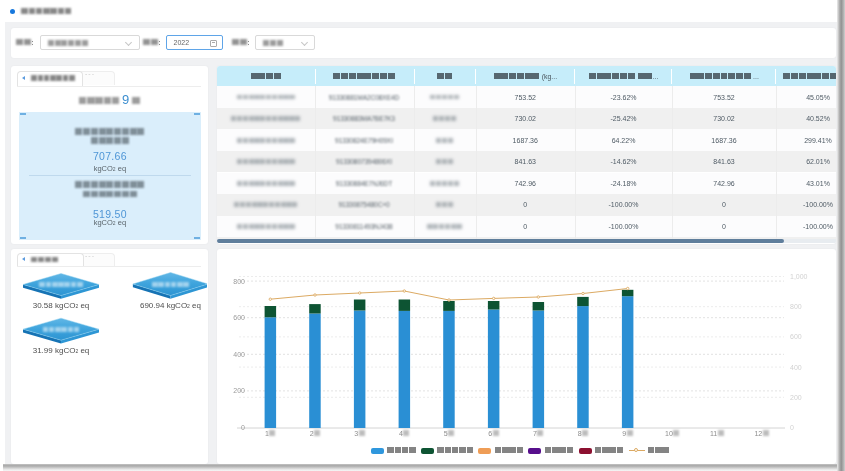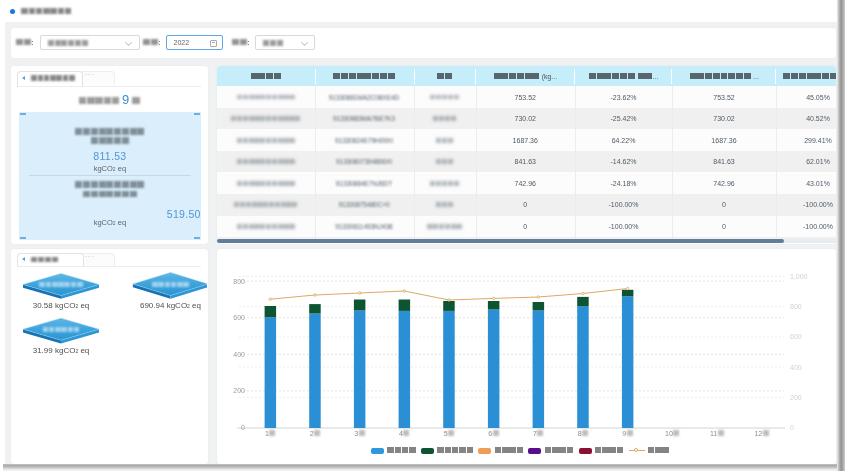--- a/index.html
+++ b/index.html
@@ -68,25 +68,25 @@
   <div class="caret" style="left:11px;top:9.6px"></div>
   <div style="position:absolute;left:20px;top:8.2px;font-size:6.5px;color:#333;filter:blur(.55px)"><i class="c"></i><i class="c"></i><i class="c"></i><i class="c"></i><i class="c"></i><i class="c"></i><i class="c"></i></div>
   <div class="tabline" style="left:6px;top:19.5px;width:184px"></div>
   <div style="position:absolute;left:0;top:25.5px;width:100%;text-align:center;font-size:8.5px;color:#555;filter:blur(.4px)"><i class="c"></i><i class="c"></i><i class="c"></i><i class="c"></i><i class="c"></i> <span style="font-size:13px;color:#3d8fd0;filter:none">9</span> <i class="c"></i></div>
   <div style="position:absolute;left:8.1px;top:46.1px;width:181.6px;height:127.9px;background:#daeefb">
     <div style="position:absolute;left:1px;top:.5px;width:6px;height:2px;background:#6fb0e2"></div>
     <div style="position:absolute;right:1px;top:.5px;width:6px;height:2px;background:#6fb0e2"></div>
     <div style="position:absolute;left:1px;bottom:.5px;width:6px;height:2px;background:#6fb0e2"></div>
     <div style="position:absolute;right:1px;bottom:.5px;width:6px;height:2px;background:#6fb0e2"></div>
     <div style="position:absolute;left:0;top:15px;width:100%;text-align:center;font-size:8px;color:#3f4a52;line-height:9.3px;filter:blur(.45px)"><i class="c"></i><i class="c"></i><i class="c"></i><i class="c"></i><i class="c"></i><i class="c"></i><i class="c"></i><i class="c"></i><i class="c"></i><br><i class="c"></i><i class="c"></i><i class="c"></i><i class="c"></i><i class="c"></i></div>
-    <div style="position:absolute;left:0;top:37.5px;width:100%;text-align:center;font-size:10.5px;letter-spacing:.3px;color:#4f96d6">811.53</div>
+    <div style="position:absolute;left:0;top:37.5px;width:100%;text-align:center;font-size:10.5px;letter-spacing:.3px;color:#4f96d6">707.66</div>
     <div style="position:absolute;left:0;top:51.6px;width:100%;text-align:center;font-size:7.5px;color:#5a646b">kgCO<span style="font-size:5px">2</span> eq</div>
     <div style="position:absolute;left:9.6px;top:63.2px;width:162.3px;height:1px;background:rgba(130,170,205,.3)"></div>
     <div style="position:absolute;left:0;top:68.2px;width:100%;text-align:center;font-size:8px;color:#3f4a52;line-height:9.3px;filter:blur(.45px)"><i class="c"></i><i class="c"></i><i class="c"></i><i class="c"></i><i class="c"></i><i class="c"></i><i class="c"></i><i class="c"></i><i class="c"></i><br><i class="c"></i><i class="c"></i><i class="c"></i><i class="c"></i><i class="c"></i><i class="c"></i><i class="c"></i></div>
-    <div style="position:absolute;left:0;top:95.7px;width:100%;text-align:right;font-size:10.5px;letter-spacing:.3px;color:#4f96d6">519.50</div>
+    <div style="position:absolute;left:0;top:95.7px;width:100%;text-align:center;font-size:10.5px;letter-spacing:.3px;color:#4f96d6">519.50</div>
     <div style="position:absolute;left:0;top:105.5px;width:100%;text-align:center;font-size:7.5px;color:#5a646b">kgCO<span style="font-size:5px">2</span> eq</div>
   </div>
 </div>
 
 <div class="panel" style="left:217px;top:66px;width:619px;height:177.5px;overflow:hidden">
   <div style="position:absolute;left:0;top:0;width:619px;height:20.3px;background:#c6edfa"></div>
   <div style="position:absolute;left:97.5px;top:2.5px;width:1px;height:15.3px;background:#fff"></div>
   <div style="position:absolute;left:196.5px;top:2.5px;width:1px;height:15.3px;background:#fff"></div>
   <div style="position:absolute;left:257.8px;top:2.5px;width:1px;height:15.3px;background:#fff"></div>
   <div style="position:absolute;left:357.3px;top:2.5px;width:1px;height:15.3px;background:#fff"></div>

